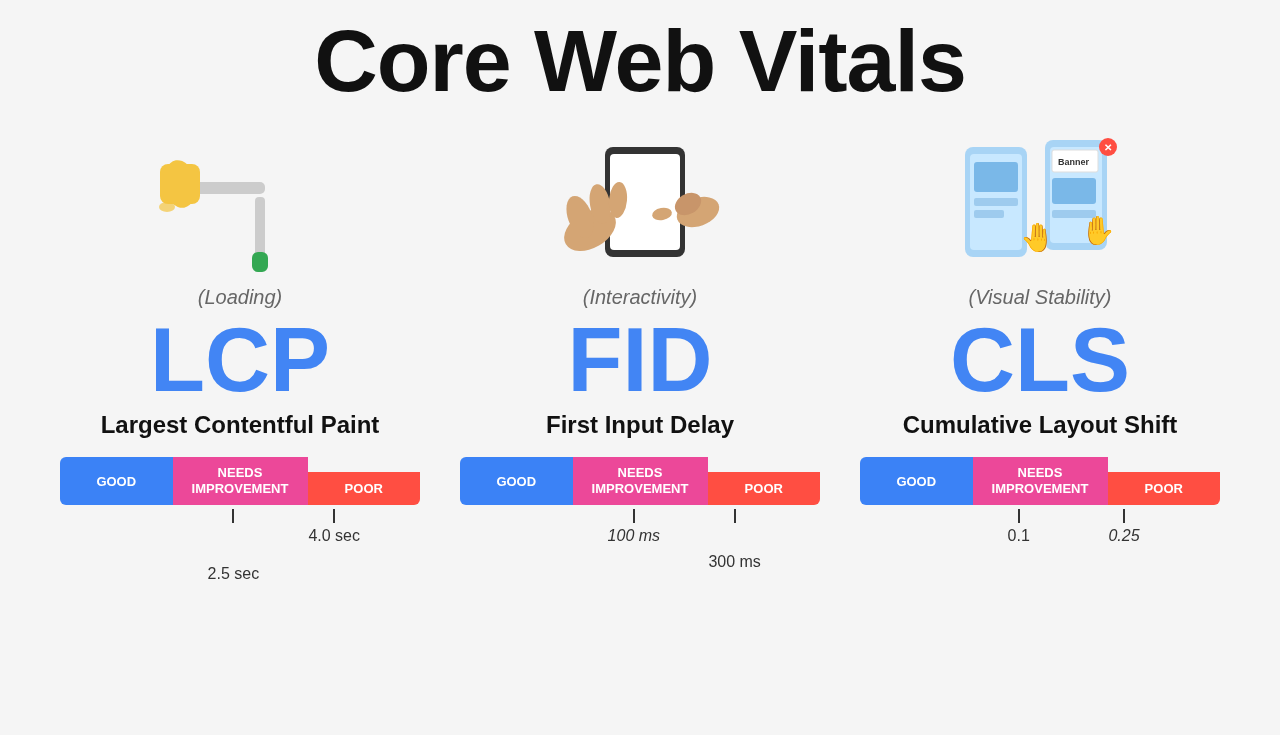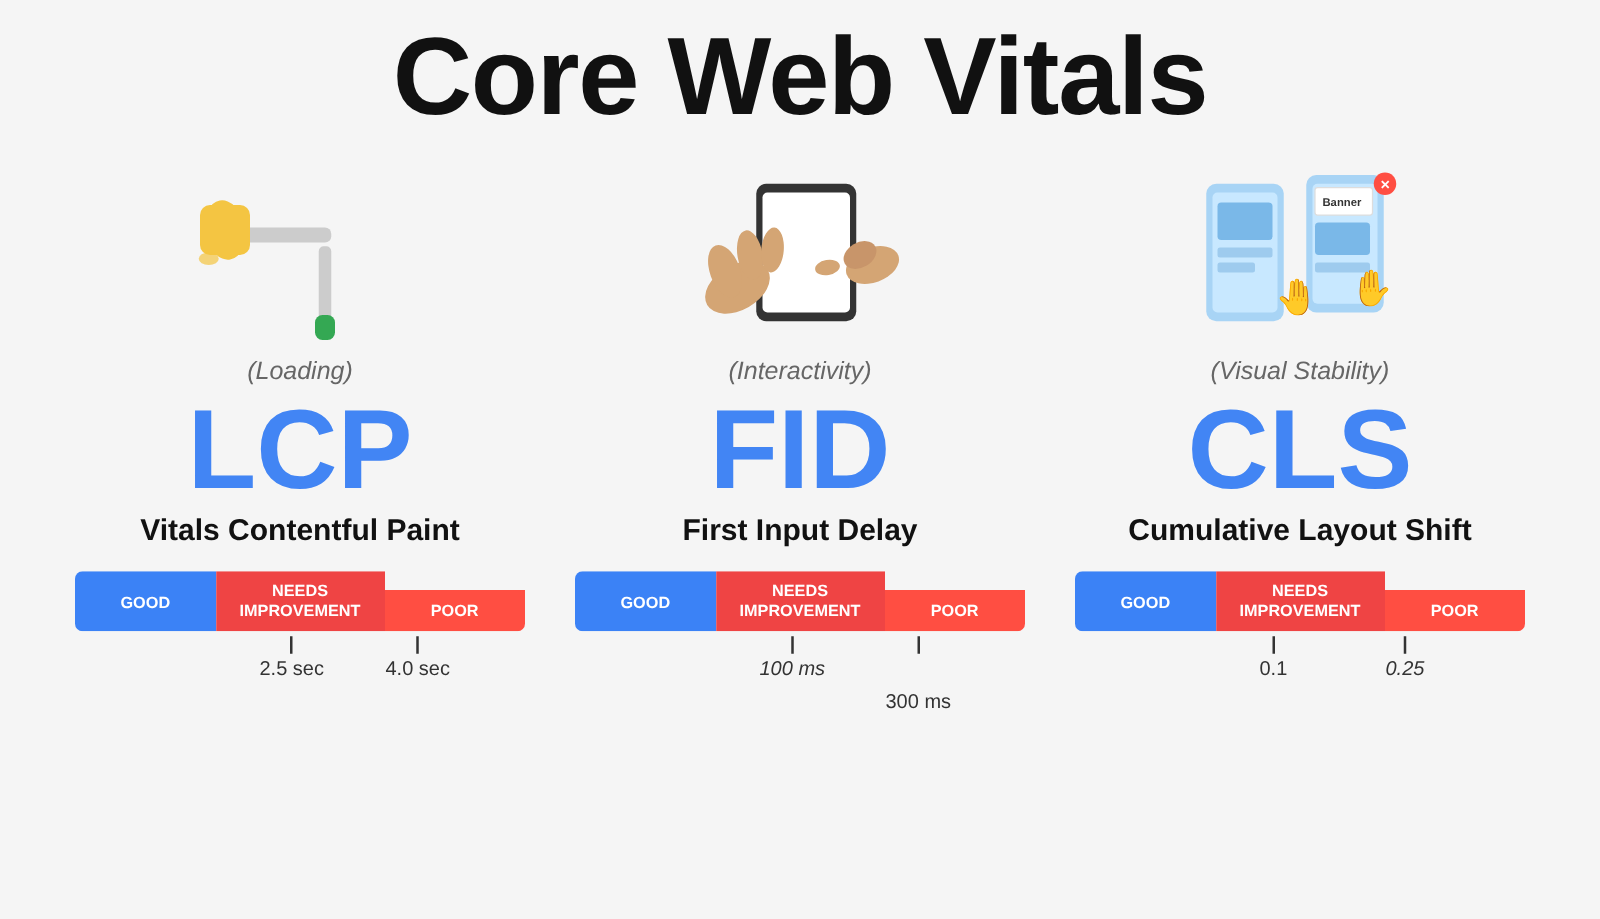--- a/index.html
+++ b/index.html
@@ -91,21 +91,21 @@
       display: flex;
       align-items: center;
       justify-content: center;
       color: white;
       font-weight: 800;
       font-size: 13px;
       flex: 2.5;
     }
 
     .bar-needs {
-      background: #ef4444;
+      background: #ec4899;
       display: flex;
       align-items: center;
       justify-content: center;
       color: white;
       font-weight: 800;
       font-size: 13px;
       text-align: center;
       line-height: 1.2;
       flex: 3;
     }
@@ -143,21 +143,21 @@
     }
 
     .marker-label {
       font-size: 16px;
       color: #333;
       margin-top: 4px;
       white-space: nowrap;
     }
 
     
-    .lcp-marker1 { left: 41%; }
+    .lcp-marker1 { left: 41%; gap: 38px; }
     .lcp-marker2 { left: 69%; }
 
     
     .fid-marker1 { left: 41%; font-style: italic; }
     .fid-marker2 { left: 69%; gap: 26px; }
 
     
     .cls-marker1 { left: 41%; }
     .cls-marker2 { left: 69%; font-style: italic; }
 
@@ -190,21 +190,21 @@
         <ellipse cx="30" cy="62" rx="16" ry="24" fill="#f4c542" transform="rotate(-10 30 62)"></ellipse>
         <rect x="10" y="42" width="40" height="40" rx="8" fill="#f4c542"></rect>
 
         <rect x="102" y="130" width="16" height="20" rx="6" fill="#34a853"></rect>
 
         <ellipse cx="17" cy="85" rx="8" ry="5" fill="#f4c542" opacity="0.7"></ellipse>
       </svg>
     </div>
     <div class="metric-category">(Loading)</div>
     <div class="metric-abbr">LCP</div>
-    <div class="metric-name">Vitals Contentful Paint</div>
+    <div class="metric-name">Largest Contentful Paint</div>
     <div class="threshold-bar-container">
       <div class="threshold-bar">
         <div class="bar-good">GOOD</div>
         <div class="bar-needs">NEEDS<br>IMPROVEMENT</div>
         <div class="bar-poor">POOR</div>
       </div>
       <div class="threshold-markers">
         <div class="marker lcp-marker1">
           <div class="marker-line"></div>
           <span class="marker-label">2.5 sec</span>

